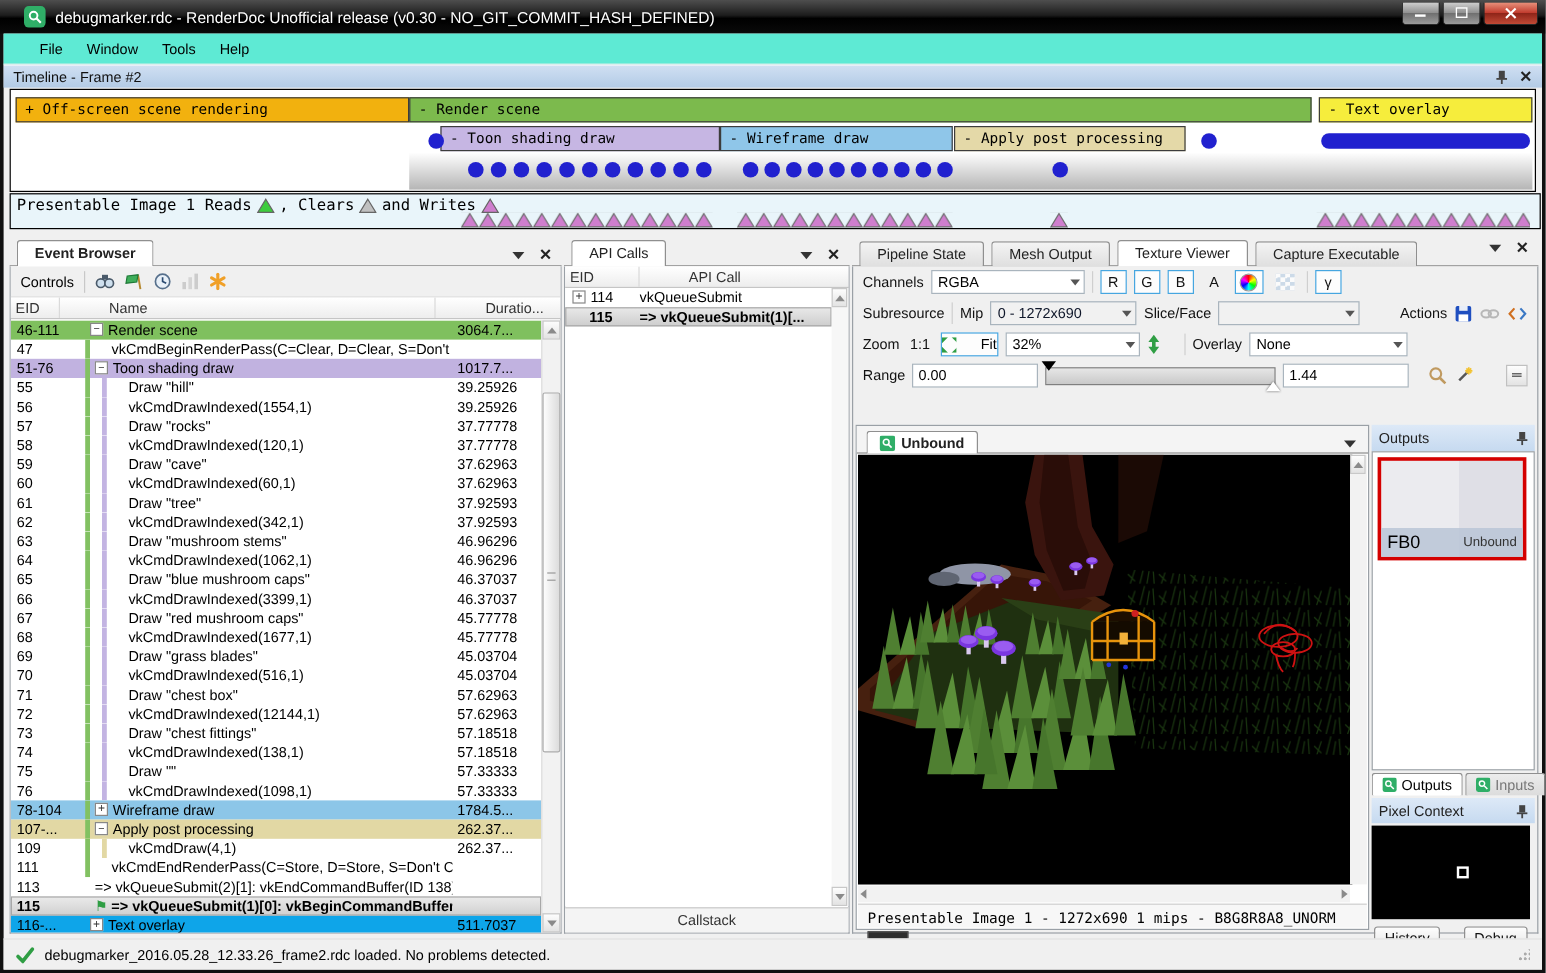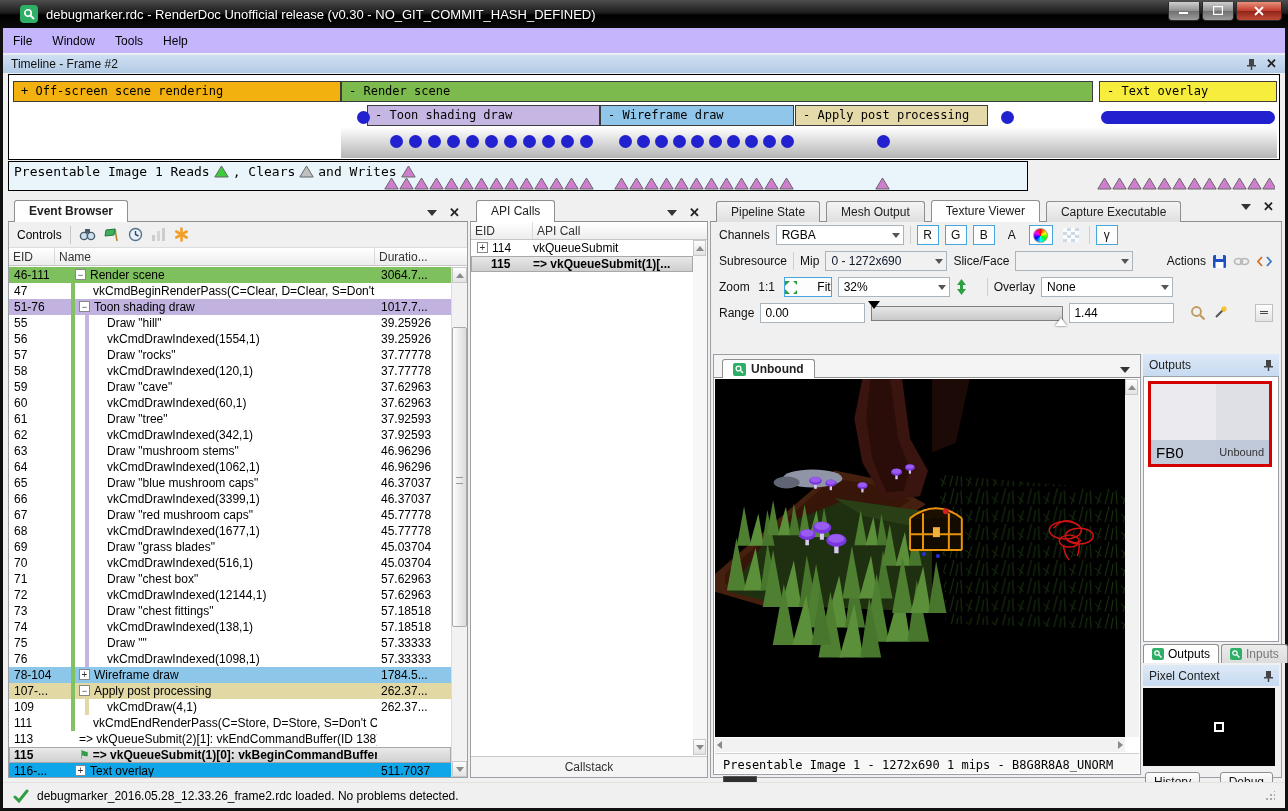--- a/index.html
+++ b/index.html
@@ -13,36 +13,36 @@
     background:linear-gradient(#4e4e4e,#1d1d1d 45%,#000 55%,#0a0a0a);
     display:flex; align-items:center; color:#fff; padding-left:20px; }
   .appicon { width:18px; height:18px; border-radius:4px; background:#2fae67; display:flex; align-items:center; justify-content:center; margin-right:8px; }
   .title-text { font-size:13px; text-shadow:0 1px 2px #000; }
   .winbtns { margin-left:auto; display:flex; margin-right:6px; margin-top:-6px; }
   .wbtn { width:32px; height:19px; border:1px solid #2a2a2a; border-top:none; display:flex; align-items:center; justify-content:center;
     background:linear-gradient(#cfcfcf,#8e8e8e 50%,#6f6f6f 50%,#9b9b9b); border-radius:0 0 4px 4px; margin-left:2px; }
   .wbtn.close { width:46px; background:linear-gradient(#e8927c,#c0392b 50%,#8e2418 50%,#c24a36); }
 
   
-  .menubar { position:absolute; left:3px; top:28px; right:3px; height:26px; background:#c4b5fd; display:flex; align-items:center; padding-left:0; border-bottom:1px solid #f0f0f0; }
+  .menubar { position:absolute; left:3px; top:28px; right:3px; height:26px; background:#5eead4; display:flex; align-items:center; padding-left:20px; border-bottom:1px solid #f0f0f0; }
   .menu-item { padding:4px 10px; color:#000; }
 
   
   .tl-header { position:absolute; left:3px; top:54px; right:3px; height:19px;
     background:linear-gradient(#cfdff2,#b3cbe6); display:flex; align-items:center; padding:0 8px; color:#111; border-top:1px solid #e8eef8; }
   .tl-header .sp { margin-left:auto; display:flex; gap:10px; align-items:center; }
   .tl-body { position:absolute; left:8px; top:74px; width:1272px; height:86px; background:#fff; border:1px solid #000; }
   .fade { position:absolute; left:332px; right:2px; top:52px; height:31px; background:linear-gradient(#ffffff,#b5b5b5); }
   .tbar { position:absolute; height:21px; border:1px solid #3c3c3c; font-family:"DejaVu Sans Mono",monospace; font-size:12px;
     line-height:19px; padding-left:7px; white-space:nowrap; overflow:hidden; }
   .rowtop .tbar { top:6px; } .rowmid .tbar { top:30px; }
   .dot { position:absolute; width:13px; height:13px; border-radius:50%; background:#2121cf; }
   .dotmid .dot { top:36px; } .dotrow .dot { top:60px; }
   .pill { position:absolute; top:36px; height:13px; border-radius:7px; background:#2121cf; }
-  .tl-legend { position:absolute; left:8px; top:161px; width:1020px; height:30px; background:#e9f5fa; border:1px solid #000;
+  .tl-legend { position:absolute; left:8px; top:161px; width:1276px; height:30px; background:#e9f5fa; border:1px solid #000;
     font-family:"DejaVu Sans Mono",monospace; font-size:13px; }
   .leg-line { position:absolute; left:5px; top:2px; display:flex; align-items:center; white-space:pre; }
   .leg-line svg { margin:0 4px; }
   .tri-cluster { position:absolute; top:15px; height:13px; }
 
   
   .panel { position:absolute; top:200px; height:578px; }
   .tabstrip { position:relative; height:22px; display:flex; align-items:flex-end; }
   .tabstrip::after { content:""; position:absolute; left:0; right:0; bottom:0; height:1px; background:#8f8f8f; }
   .tab { position:relative; z-index:2; border:1px solid #8f8f8f; border-bottom:none; border-radius:3px 3px 0 0;
@@ -51,21 +51,21 @@
   .tab.bold { font-weight:bold; }
   .dockbtns { margin-left:auto; display:flex; align-items:center; gap:12px; padding:0 8px 4px 0; z-index:3; }
   .carat { width:0; height:0; border-left:5px solid transparent; border-right:5px solid transparent; border-top:6px solid #333; }
   .xglyph { font-size:13px; font-weight:bold; color:#222; line-height:10px; }
   .pbody { position:absolute; left:0; right:0; top:22px; bottom:0; background:#fff; border:1px solid #9aa0a6; border-top:none; }
 
   
   .eb { left:8px; width:460px; }
   .eb-toolbar { height:26px; background:#f0f0f0; display:flex; align-items:center; gap:8px; padding:0 8px; border-bottom:1px solid #dcdcdc; }
   .eb-toolbar .tsep { width:1px; height:18px; background:#c8c8c8; }
-  .gridhead { display:flex; height:18px; background:linear-gradient(#ffffff,#ededed); border-bottom:1px solid #c5c5c5; color:#333; }
+  .gridhead { display:flex; height:18px; background:linear-gradient(#ffffff,#ededed); border-bottom:1px solid #c5c5c5; color:#333;gap:37px; }
   .gridhead .hc { padding:2px 4px; border-right:1px solid #dadada; }
   .hc.eid { width:46px; } .hc.name { width:320px; } .hc.dur { width:76px; border-right:none; }
   .rows { position:absolute; left:0; right:16px; top:45px; bottom:0; overflow:hidden; background:#fff; }
   .erow { display:flex; height:16px; line-height:16px; white-space:nowrap; }
   .erow .eid { width:46px; padding-left:5px; flex:none; }
   .erow .name { width:322px; flex:none; position:relative; overflow:hidden; }
   .erow .dur { flex:1; padding-left:4px; overflow:hidden; }
   .erow.bg-green { background:#7fc05e; } .erow.bg-purple { background:#c1b2e0; }
   .erow.bg-blue { background:#8cc6e8; } .erow.bg-tan { background:#e2d8a4; } .erow.bg-yellow { background:#0ea5e9; }
   .erow.selected { background:linear-gradient(#ebebeb,#cfcfcf); font-weight:bold; outline:1px solid #a8a8a8; outline-offset:-1px; }

